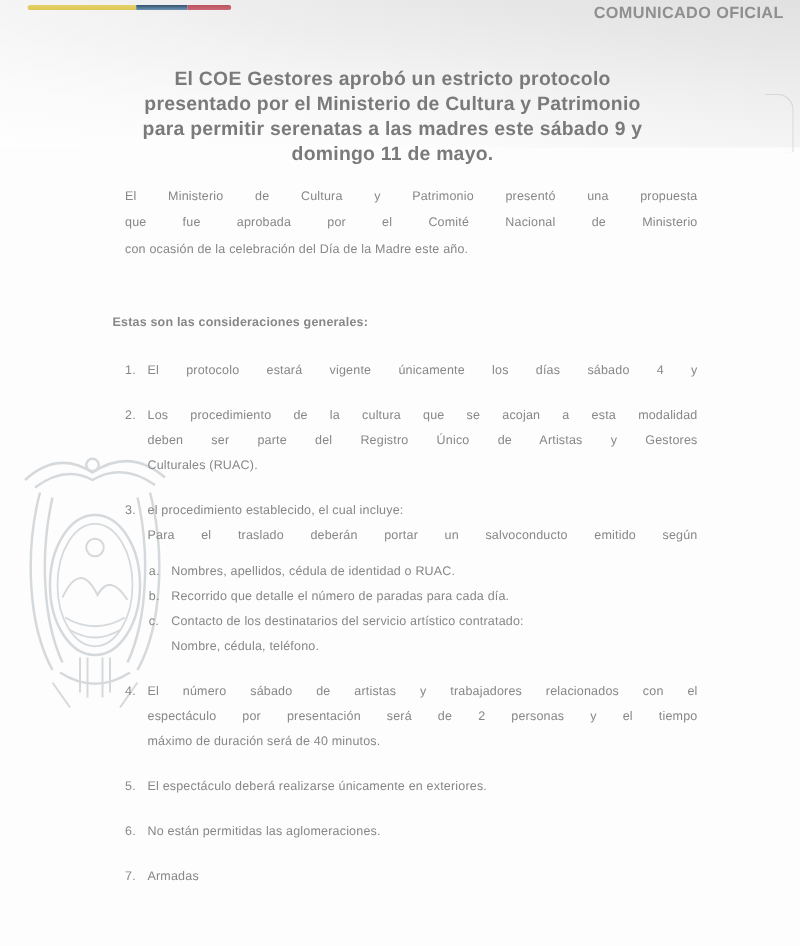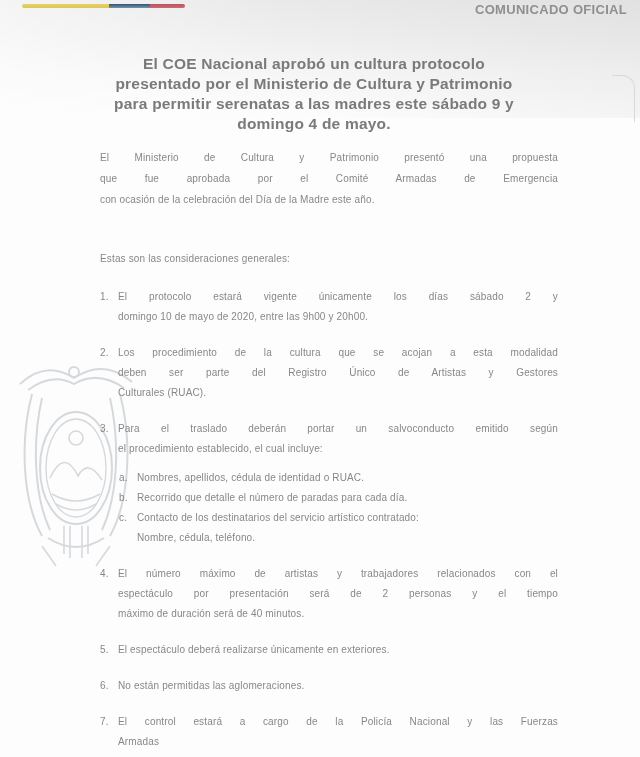--- a/index.html
+++ b/index.html
@@ -52,21 +52,21 @@
   
   .title{
     position:absolute;left:66px;top:54px;width:496px;
     text-align:center;font-weight:bold;font-size:15.5px;line-height:20px;
     color:#7a7a7a;letter-spacing:.2px;
   }
   .title .tl{white-space:nowrap;}
   
   .bodytext{color:#878787;font-size:10px;letter-spacing:.15px;}
   .intro{position:absolute;left:100px;top:147px;width:458px;line-height:21px;}
-  .section-label{position:absolute;left:100px;top:249px;width:458px;line-height:20px;white-space:nowrap;}
+  .section-label{position:absolute;left:90px;top:249px;width:458px;line-height:20px;white-space:nowrap;font-weight:bold;}
   .list{position:absolute;left:100px;top:287px;width:458px;line-height:20px;}
   .li{position:relative;padding-left:18px;margin-bottom:16px;}
   .num{position:absolute;left:0;top:0;}
   .jl{text-align:justify;text-align-last:justify;}
   .jl.last{text-align-last:left;white-space:nowrap;}
   .sub{margin-top:9px;}
   .sli{position:relative;padding-left:18px;margin-left:1px;}
   .letter{position:absolute;left:0;top:0;}
   .sli .jl{text-align:left;text-align-last:left;white-space:nowrap;}
 </style>
@@ -111,87 +111,85 @@
       <path d="M40 144 Q64 158 88 144" stroke-width="1.6"></path>
       <path d="M44 154 Q64 166 84 154" stroke-width="1.6"></path>
 
       <path d="M52 176 L52 204 M58 176 L58 208 M70 176 L70 208 M76 176 L76 204" stroke-width="1.6"></path>
       <path d="M36 188 Q64 206 92 188"></path>
       <path d="M30 196 L44 216 M98 196 L84 216" stroke-width="1.6"></path>
     </svg>
   </div>
 
   <div class="title">
-    <div class="tl">El COE Nacional aprobó un cultura protocolo</div>
+    <div class="tl">El COE Gestores aprobó un estricto protocolo</div>
     <div class="tl">presentado por el Ministerio de Cultura y Patrimonio</div>
     <div class="tl">para permitir serenatas a las madres este sábado 9 y</div>
-    <div class="tl">domingo 4 de mayo.</div>
+    <div class="tl">domingo 11 de mayo.</div>
   </div>
 
   <div class="intro bodytext">
     <div class="jl">El Ministerio de Cultura y Patrimonio presentó una propuesta</div>
-    <div class="jl">que fue aprobada por el Comité Armadas de Emergencia</div>
+    <div class="jl">que fue aprobada por el Comité Nacional de Ministerio</div>
     <div class="jl last">con ocasión de la celebración del Día de la Madre este año.</div>
   </div>
 
   <div class="section-label bodytext">Estas son las consideraciones generales:</div>
 
   <div class="list bodytext">
 
     <div class="li">
       <span class="num">1.</span>
-      <div class="jl">El protocolo estará vigente únicamente los días sábado 2 y</div>
-      <div class="jl last">domingo 10 de mayo de 2020, entre las 9h00 y 20h00.</div>
+      <div class="jl">El protocolo estará vigente únicamente los días sábado 4 y</div>
     </div>
 
     <div class="li">
       <span class="num">2.</span>
       <div class="jl">Los procedimiento de la cultura que se acojan a esta modalidad</div>
       <div class="jl">deben ser parte del Registro Único de Artistas y Gestores</div>
       <div class="jl last">Culturales (RUAC).</div>
     </div>
 
     <div class="li">
       <span class="num">3.</span>
+      <div class="jl last">el procedimiento establecido, el cual incluye:</div>
       <div class="jl">Para el traslado deberán portar un salvoconducto emitido según</div>
-      <div class="jl last">el procedimiento establecido, el cual incluye:</div>
       <div class="sub">
         <div class="sli">
           <span class="letter">a.</span>
           <div class="jl last">Nombres, apellidos, cédula de identidad o RUAC.</div>
         </div>
         <div class="sli">
           <span class="letter">b.</span>
           <div class="jl last">Recorrido que detalle el número de paradas para cada día.</div>
         </div>
         <div class="sli">
           <span class="letter">c.</span>
           <div class="jl">Contacto de los destinatarios del servicio artístico contratado:</div>
           <div class="jl last">Nombre, cédula, teléfono.</div>
         </div>
       </div>
     </div>
 
     <div class="li">
       <span class="num">4.</span>
-      <div class="jl">El número máximo de artistas y trabajadores relacionados con el</div>
+      <div class="jl">El número sábado de artistas y trabajadores relacionados con el</div>
       <div class="jl">espectáculo por presentación será de 2 personas y el tiempo</div>
       <div class="jl last">máximo de duración será de 40 minutos.</div>
     </div>
 
     <div class="li">
       <span class="num">5.</span>
       <div class="jl last">El espectáculo deberá realizarse únicamente en exteriores.</div>
     </div>
 
     <div class="li">
       <span class="num">6.</span>
       <div class="jl last">No están permitidas las aglomeraciones.</div>
     </div>
 
     <div class="li">
       <span class="num">7.</span>
-      <div class="jl">El control estará a cargo de la Policía Nacional y las Fuerzas</div>
       <div class="jl last">Armadas</div>
     </div>
 
   </div>
 </div>
 
 </body></html>

